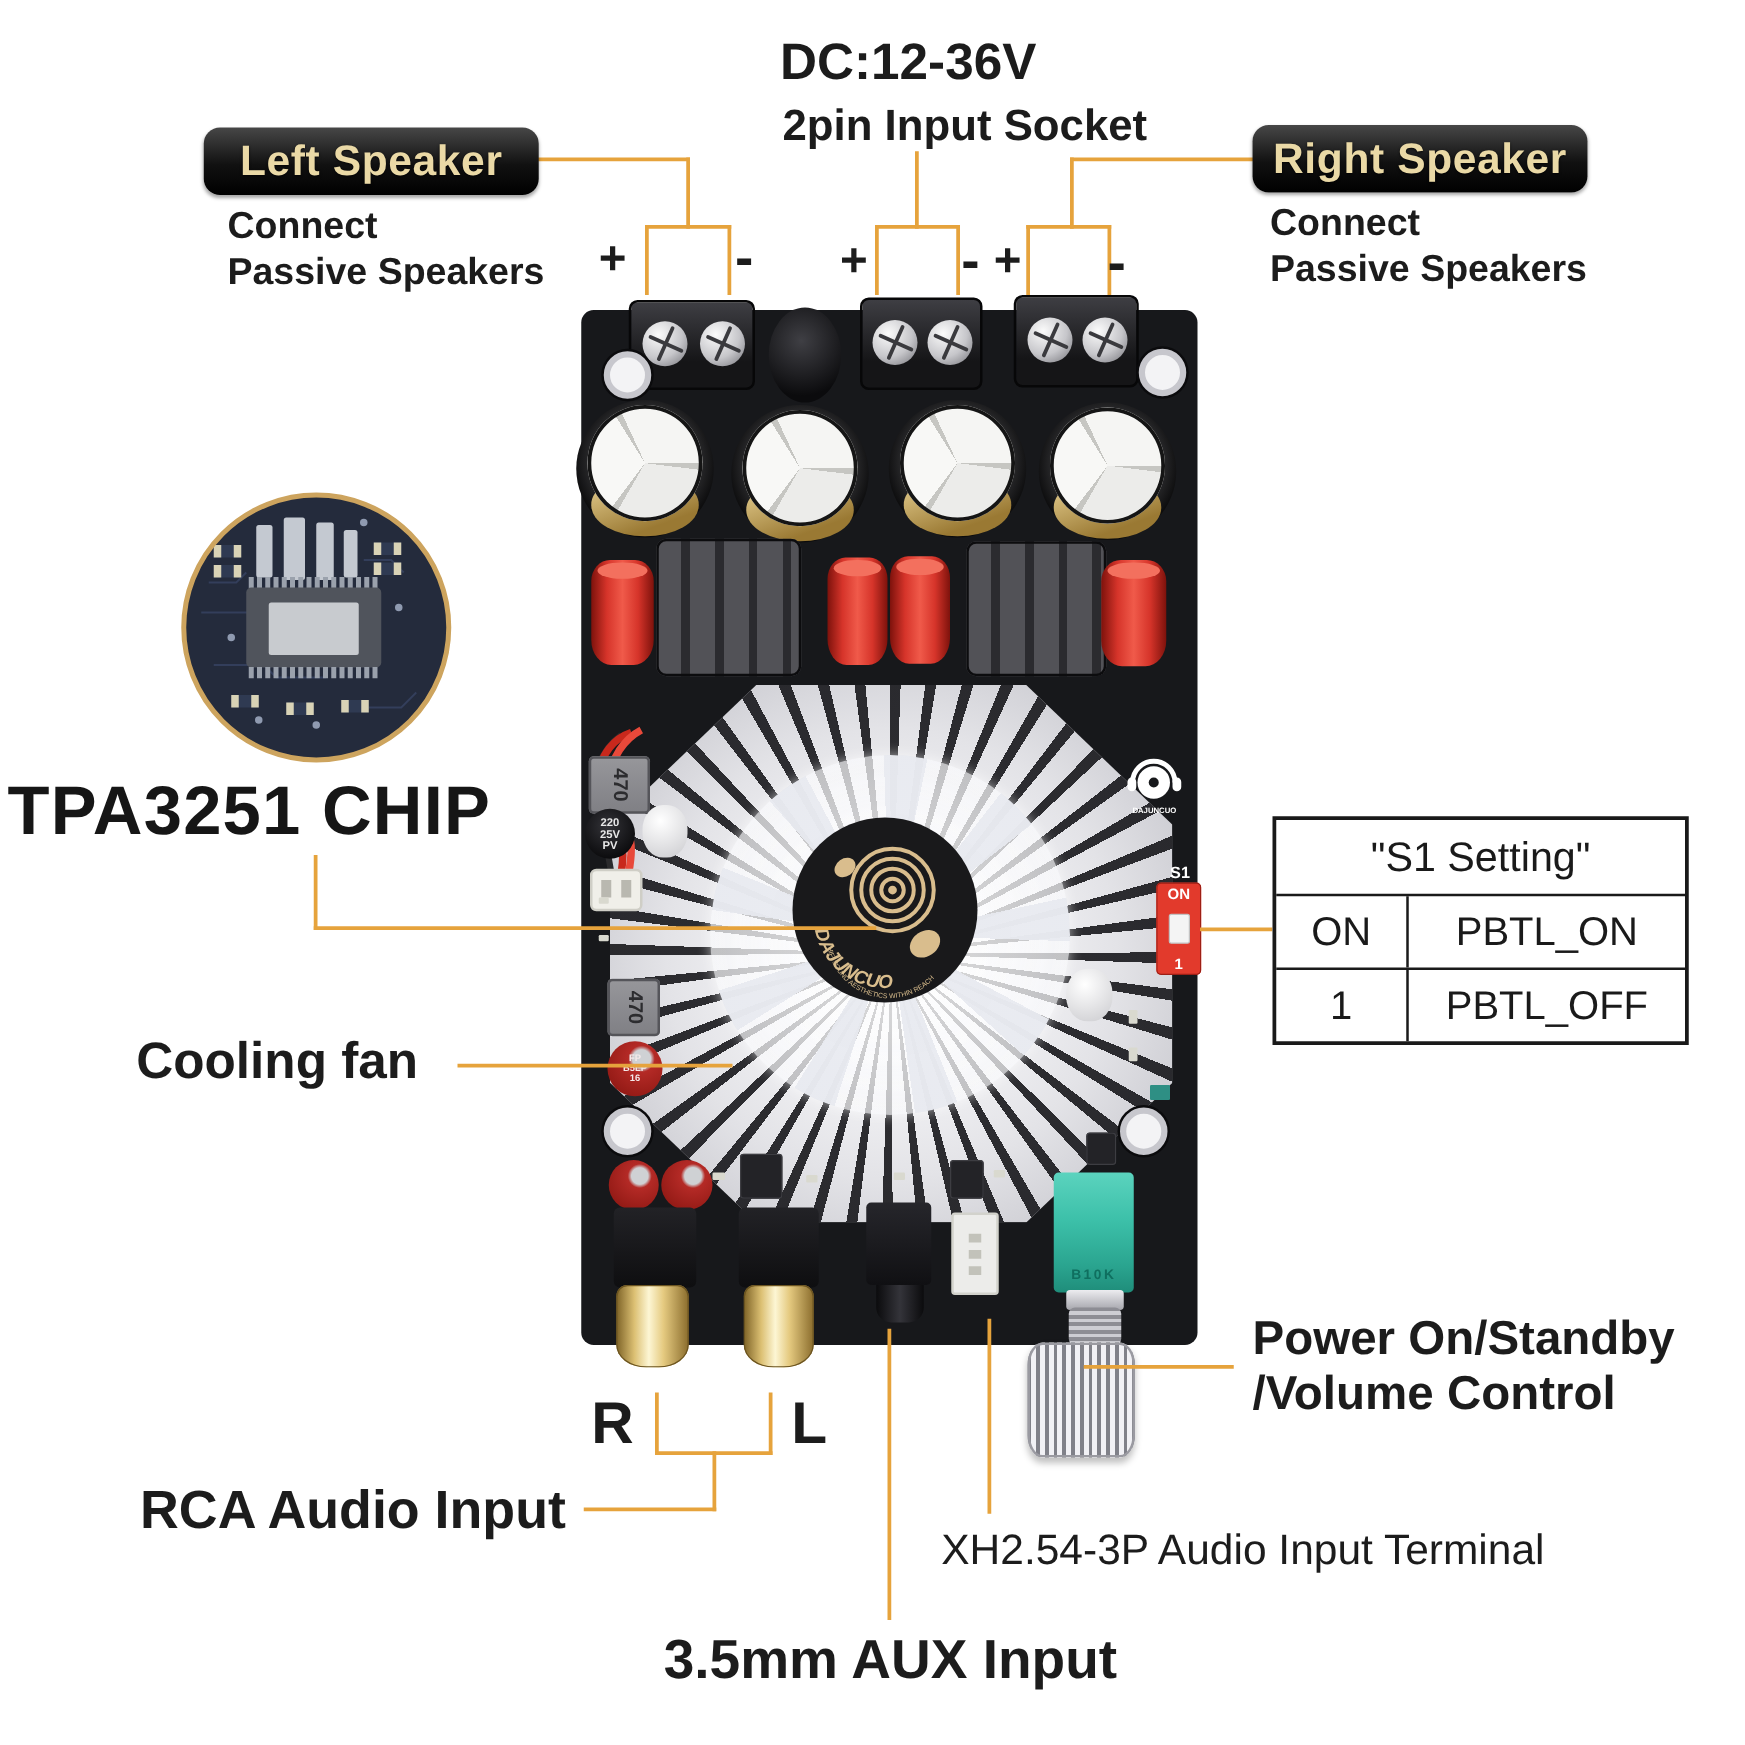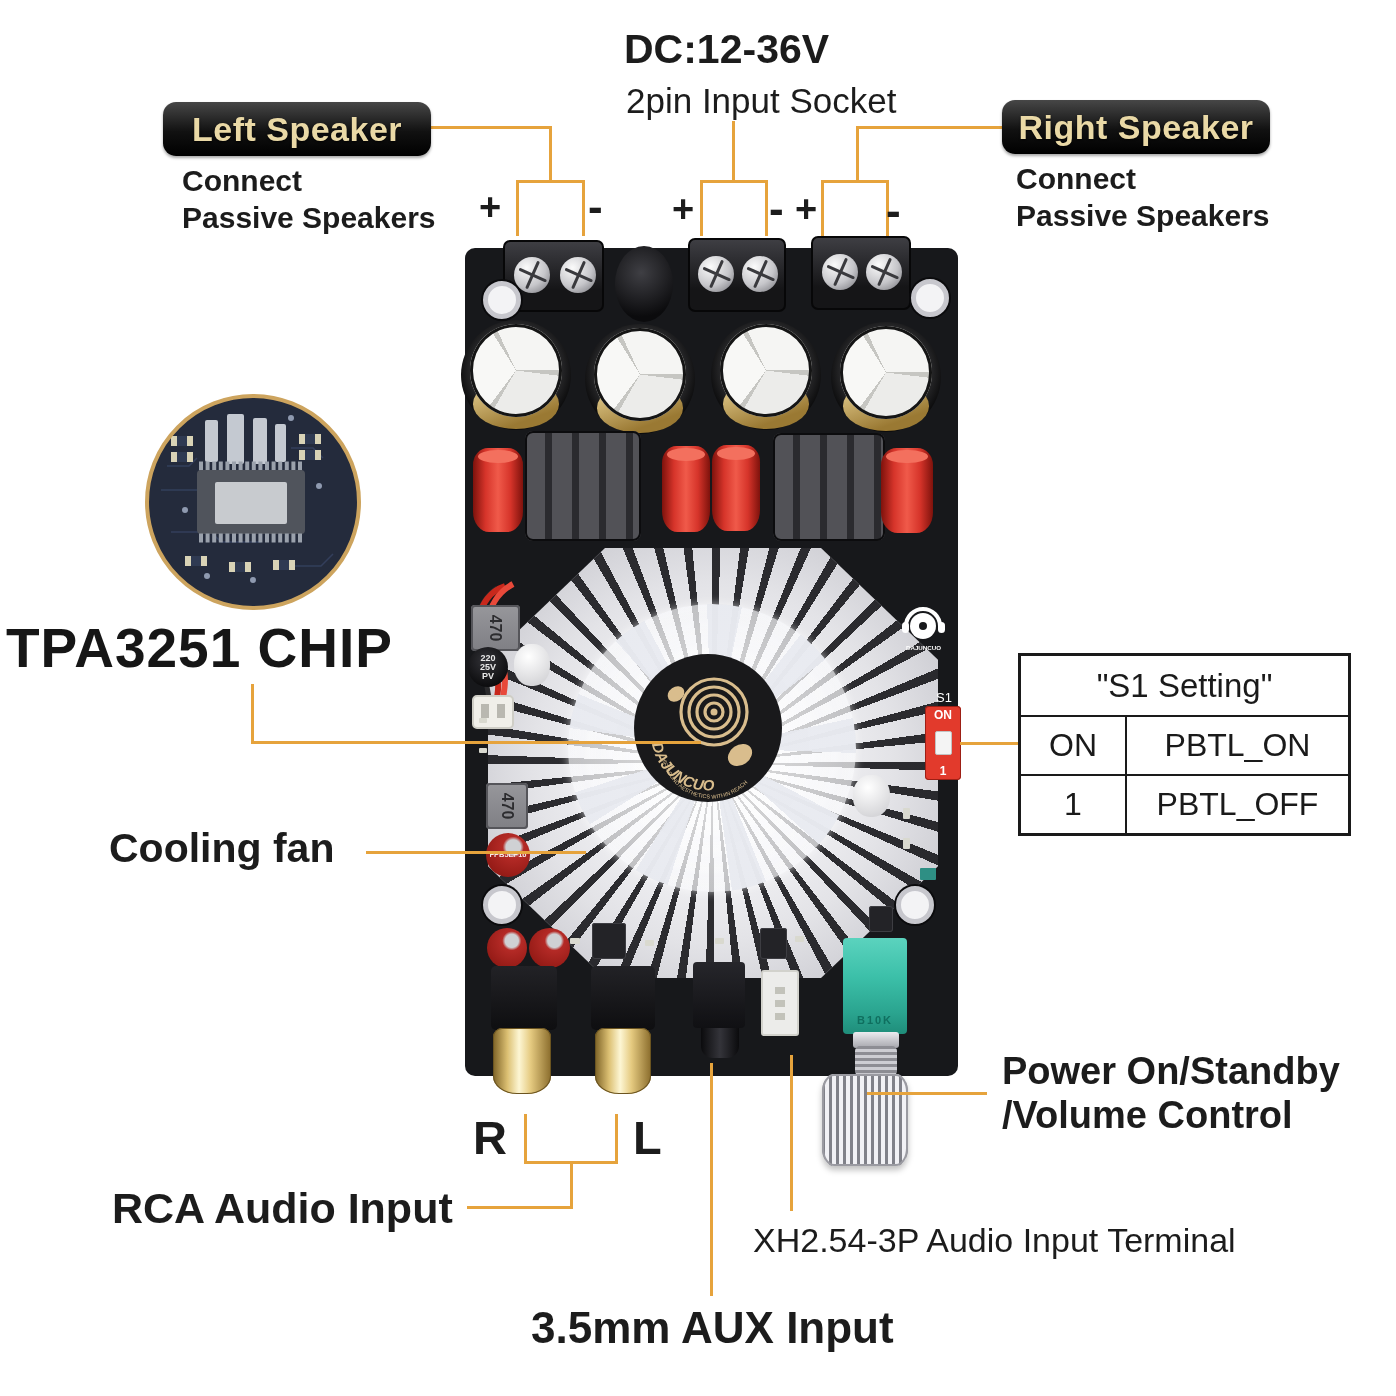--- a/index.html
+++ b/index.html
@@ -72,21 +72,21 @@
   .ic{background:#232327;border-radius:3px;box-shadow:0 0 0 1px #3d3d42 inset;}
   .smd{background:#d9d9cf;border-radius:1px;}
 
   .mincap{border-radius:50%;background:radial-gradient(circle at 45% 35%,#333338,#0c0c0e 75%);
         display:flex;flex-direction:column;align-items:center;justify-content:center;}
   .mincap div{color:#e8e8e8;font-size:9px;line-height:1;font-weight:bold;}
   .indsm{background:linear-gradient(#97979b,#7f7f84);border-radius:4px;
         display:flex;align-items:center;justify-content:center;box-shadow:0 0 0 2px #55555a inset;}
   .indsm div{color:#2c2c2f;font-size:16px;font-weight:bold;transform:rotate(90deg);}
   .fpcap{border-radius:50%;background:radial-gradient(circle at 62% 32%,#cfd1d4 18%,#b42a26 26%,#8f1813 85%);
-        display:flex;flex-direction:row;align-items:center;justify-content:center;}
+        display:flex;flex-direction:column;align-items:center;justify-content:center;}
   .fpcap div{color:#f4e9e9;font-size:7.5px;line-height:1.05;font-weight:bold;}
 
   .rbase{background:linear-gradient(#222226,#0e0e10);border-radius:5px;}
   .goldjack{background:linear-gradient(90deg,#7d6226,#dcc073 25%,#fdf6d4 45%,#e5ca80 65%,#8a6c2c);
         border-radius:9px 9px 24px 24px/9px 9px 18px 18px;box-shadow:0 0 0 1px #6b5420 inset;}
   .jackbase{background:linear-gradient(#26262b,#101013);border-radius:4px;}
   .jackbarrel{background:linear-gradient(90deg,#0b0b0d,#34343a 50%,#0b0b0d);border-radius:0 0 12px 12px;}
   .xh{background:#ececea;border:2px solid #d2d2cc;border-radius:3px;box-sizing:border-box;
       display:flex;flex-direction:column;align-items:center;justify-content:center;gap:6px;}
   .xh i{display:block;width:10px;height:7px;background:#c2c2ba;}
@@ -280,21 +280,21 @@
 
     <svg style="left:435px;top:357px" width="47" height="50" viewBox="0 0 47 50">
       <circle cx="23" cy="21" r="13" fill="#ffffff"></circle>
       <circle cx="23" cy="21" r="4" fill="#17181b"></circle>
       <path d="M6,21 a17,17 0 0 1 34,0" stroke="#ffffff" stroke-width="4" fill="none"></path>
       <rect x="2" y="17" width="7" height="11" rx="3.5" fill="#ffffff"></rect>
       <rect x="38" y="17" width="7" height="11" rx="3.5" fill="#ffffff"></rect>
       <text x="23.5" y="45" font-size="6.2" font-weight="bold" fill="#ffffff" text-anchor="middle">DAJUNCUO</text>
     </svg>
 
-    <div class="t" style="left:462px;top:442px;width:34px;text-align:center;color:#fff;font-size:13px;font-weight:normal;">S1</div>
+    <div class="t" style="left:462px;top:442px;width:34px;text-align:center;color:#fff;font-size:13px;font-weight:bold;">S1</div>
     <div class="dip" style="left:460px;top:458px;width:36px;height:74px">
       <div class="dtx">ON</div>
       <div class="slider"></div>
       <div class="dtx">1</div>
     </div>
 
     <div class="ic" style="left:127px;top:675px;width:34px;height:36px"></div>
     <div class="ic" style="left:295px;top:680px;width:27px;height:31px"></div>
     <div class="ic" style="left:404px;top:658px;width:24px;height:26px"></div>
     <div class="smd" style="left:105px;top:690px;width:10px;height:6px"></div>
@@ -353,21 +353,21 @@
   <div class="lv" style="left:790px;top:1055px;height:156px"></div>
   <div class="lv" style="left:710px;top:1063px;height:233px"></div>
 
   <div class="lbox" style="left:163px;top:102px">
     <span>Left Speaker</span>
   </div>
   <div class="t" style="left:182px;top:164px;font-size:30px;font-weight:600;">Connect</div>
   <div class="t" style="left:182px;top:201px;font-size:30px;font-weight:600;">Passive Speakers</div>
 
   <div class="t" style="left:624px;top:26px;font-size:41px;font-weight:600;">DC:12-36V</div>
-  <div class="t" style="left:626px;top:81px;font-size:35px;font-weight:400;">2pin Input Socket</div>
+  <div class="t" style="left:626px;top:81px;font-size:35px;font-weight:700;">2pin Input Socket</div>
 
   <div class="lbox" style="left:1002px;top:100px">
     <span>Right Speaker</span>
   </div>
   <div class="t" style="left:1016px;top:162px;font-size:30px;font-weight:600;">Connect</div>
   <div class="t" style="left:1016px;top:199px;font-size:30px;font-weight:600;">Passive Speakers</div>
 
   <div class="t" style="left:479px;top:186px;font-size:38px;font-weight:600;">+</div>
   <div class="t" style="left:588px;top:182px;font-size:44px;font-weight:600;">-</div>
   <div class="t" style="left:672px;top:188px;font-size:38px;font-weight:600;">+</div>

